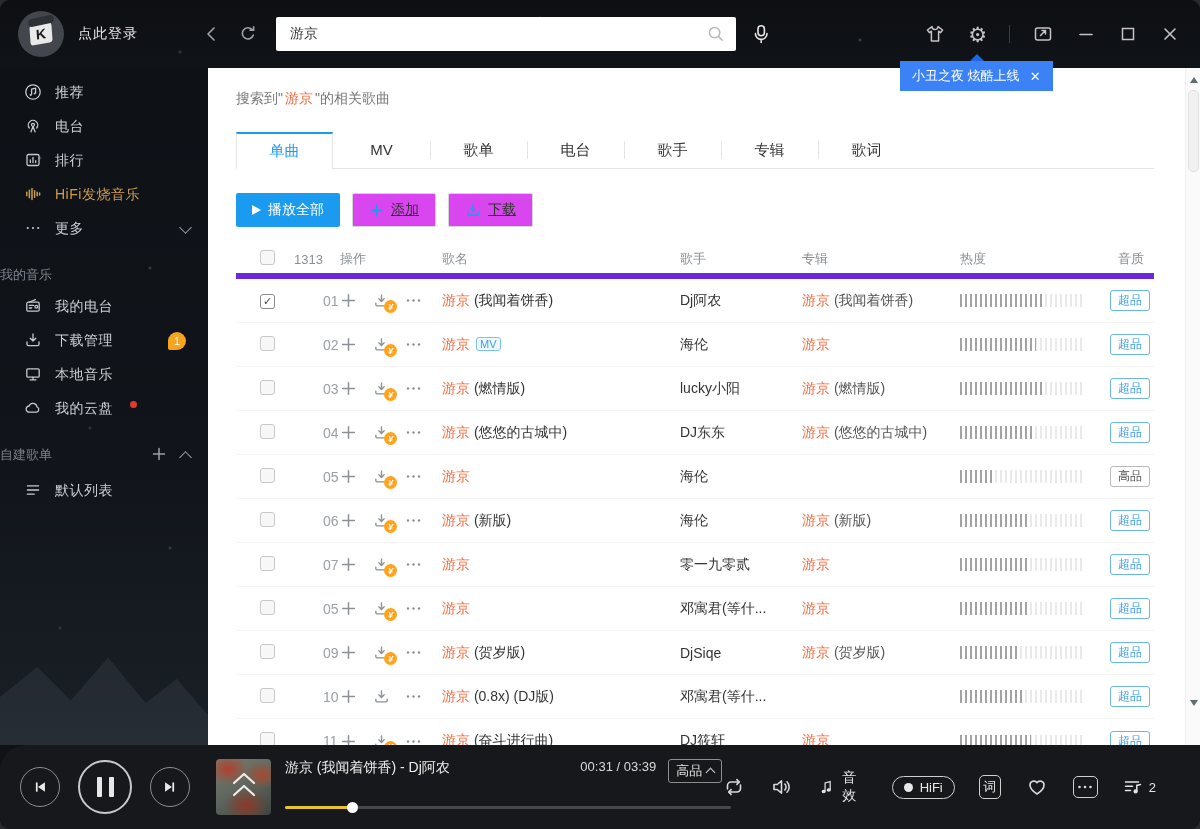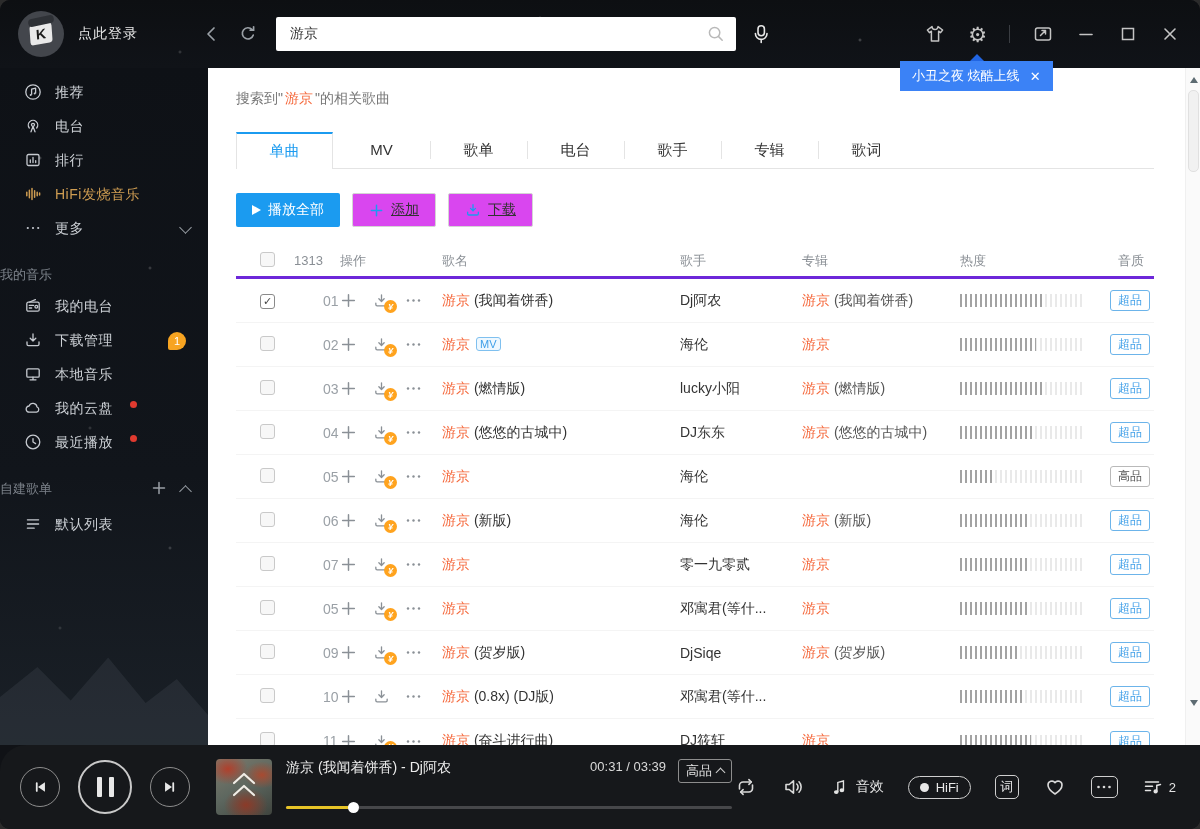--- a/index.html
+++ b/index.html
@@ -79,21 +79,21 @@
   .tab.active::before, .tab.active + .tab::before { display:none; }
 
   .actions { display:flex; gap:12px; margin-top:24px; }
   .btn { height:34px; display:flex; align-items:center; gap:7px; padding:0 16px; font-size:14px; border-radius:2px; cursor:pointer; }
   .btn-primary { background:#1b9bf0; color:#fff; }
   .btn-plain { border:1px solid #d4d4d4; color:#333; background:#d946ef;text-decoration:underline; }
   .play-tri { width:0; height:0; border-left:9px solid #fff; border-top:5.5px solid transparent; border-bottom:5.5px solid transparent; }
 
   .table { margin-top:18px; }
   .thead, .trow { display:grid; grid-template-columns:34px 46px 102px 238px 122px 158px 150px 1fr; align-items:center; padding-left:24px; padding-right:6px; }
-  .thead { height:34px; color:#8a8f95; font-size:13px; border-bottom:3px solid #6d28d9; }
+  .thead { height:34px; color:#8a8f95; font-size:13px; border-bottom:6px solid #6d28d9; }
   .trow { height:44px; font-size:14px; color:#333; border-bottom:1px solid #f4f4f4; }
   .trow:last-child { border-bottom:none; }
   .cb { width:15px; height:15px; border:1px solid #c9c9c9; border-radius:3px; background:#f7f7f7; display:inline-flex; align-items:center; justify-content:center; font-size:11px; color:#444; cursor:pointer; }
   .cb.checked { background:#fff; border-color:#8a8a8a; }
   .cb.checked::after { content:"✓"; font-weight:bold; }
   .c-num { color:#9aa0a6;margin-left:29px; }
   .c-ops { display:flex; align-items:center; gap:16px; color:#8a9096; }
   .op { position:relative; display:inline-flex; cursor:pointer; }
   .paid { position:absolute; right:-7px; bottom:-4px; width:13px; height:13px; background:#ffa31e; color:#fff; border-radius:50%;
           font-size:9px; display:flex; align-items:center; justify-content:center; font-weight:bold; }
@@ -137,21 +137,21 @@
   .center-block { width:446px; margin-left:14px; position:relative; height:56px; }
   .cb-top { display:flex; align-items:flex-start; height:30px; }
   .song-title { color:#ececec; font-size:14px; }
   .time { color:#d9d9d9; font-size:13px; margin-left:auto; }
   .qsel { margin-left:12px; border:1px solid #8d8d8d; border-radius:3px; color:#e3e3e3; font-size:13px; padding:2px 7px;
           display:flex; align-items:center; gap:5px; cursor:pointer; }
   .caret-up { width:7px; height:7px; border-right:1.4px solid #cfcfcf; border-bottom:1.4px solid #cfcfcf; transform:rotate(225deg); margin-top:3px; }
   .progress { position:absolute; left:0; bottom:6px; width:446px; height:3px; background:#46474a; border-radius:2px; }
   .progress-fill { height:3px; background:#e7c427; border-radius:2px; position:relative; }
   .progress-dot { position:absolute; right:-6px; top:-4.5px; width:11px; height:11px; background:#fff; border-radius:50%; }
-  .right-icons { margin-left:auto; display:flex; align-items:center; gap:24px; margin-right:24px; color:#d9d9d9; }
+  .right-icons { margin-left:auto; display:flex; align-items:center; gap:24px; margin-right:44px; color:#d9d9d9; }
   .fx { display:flex; align-items:center; gap:6px; font-size:14px; color:#e3e3e3; cursor:pointer; }
   .hifi-pill { display:flex; align-items:center; gap:7px; border:1.5px solid #cfcfcf; border-radius:13px; padding:3px 11px; font-size:13px; color:#e8e8e8; cursor:pointer; }
   .hifi-dot { width:9px; height:9px; border-radius:50%; background:#e8e8e8; }
   .lyr-box { width:24px; height:24px; border:1.5px solid #cfcfcf; border-radius:5px; display:flex; align-items:center; justify-content:center; font-size:13px; color:#e8e8e8; cursor:pointer; }
   .more-box { width:27px; height:22px; border:1.5px solid #cfcfcf; border-radius:5px; display:flex; align-items:center; justify-content:center; cursor:pointer; }
   .queue { display:flex; align-items:center; gap:5px; font-size:13px; color:#e3e3e3; cursor:pointer; }
 </style>
 </head>
 <body>
 
@@ -299,28 +299,20 @@
             <rect x="2.8" y="3.8" width="12.4" height="8.4" rx="1.2"></rect>
             <path d="M9 12.2v2.4M6 14.8h6"></path>
           </svg></span>
       <span class="lbl">本地音乐</span>
     </div>
     <div class="side-item">
       <span><svg width="18" height="18" viewBox="0 0 18 18" fill="none" stroke="#c6cad0" stroke-width="1.3" stroke-linejoin="round">
             <path d="M5.4 13.2a3.1 3.1 0 0 1-.3-6.2 4.1 4.1 0 0 1 7.9 1 2.7 2.7 0 0 1-.5 5.2z"></path>
           </svg></span>
       <span class="lbl">我的云盘</span>
-      <span class="reddot"></span>
-    </div>
-    <div class="side-item">
-      <span><svg width="18" height="18" viewBox="0 0 18 18" fill="none" stroke="#c6cad0" stroke-width="1.3" stroke-linecap="round">
-            <circle cx="9" cy="9" r="6.8"></circle>
-            <path d="M9 5.6V9l2.6 1.6"></path>
-          </svg></span>
-      <span class="lbl">最近播放</span>
       <span class="reddot"></span>
     </div>
 
     <div class="side-sec">
       <span>自建歌单</span>
       <span class="side-right-icons">
         <span><svg width="16" height="16" viewBox="0 0 16 16" stroke="#9aa0a6" stroke-width="1.5" stroke-linecap="round">
               <path d="M8 2.5v11M2.5 8h11"></path>
             </svg></span>
         <span class="chev-up"></span>

